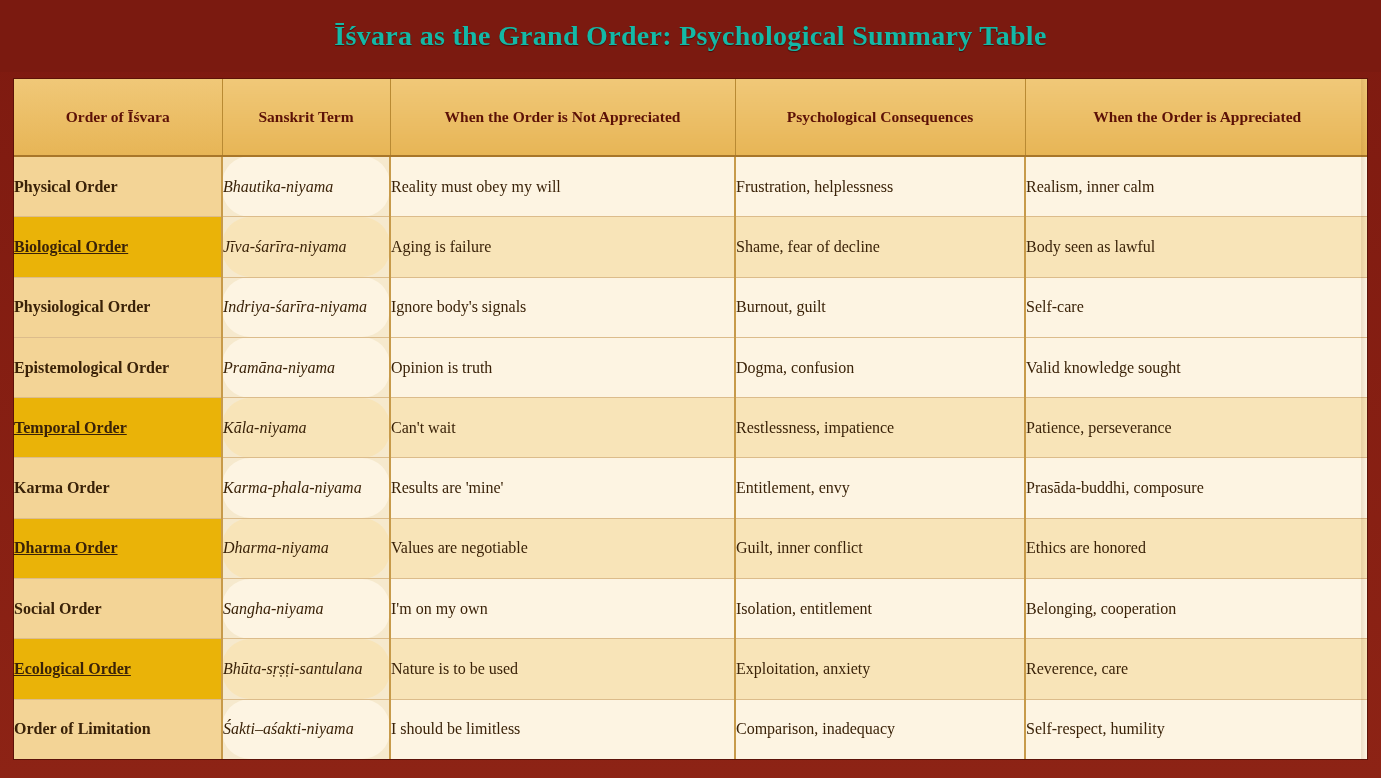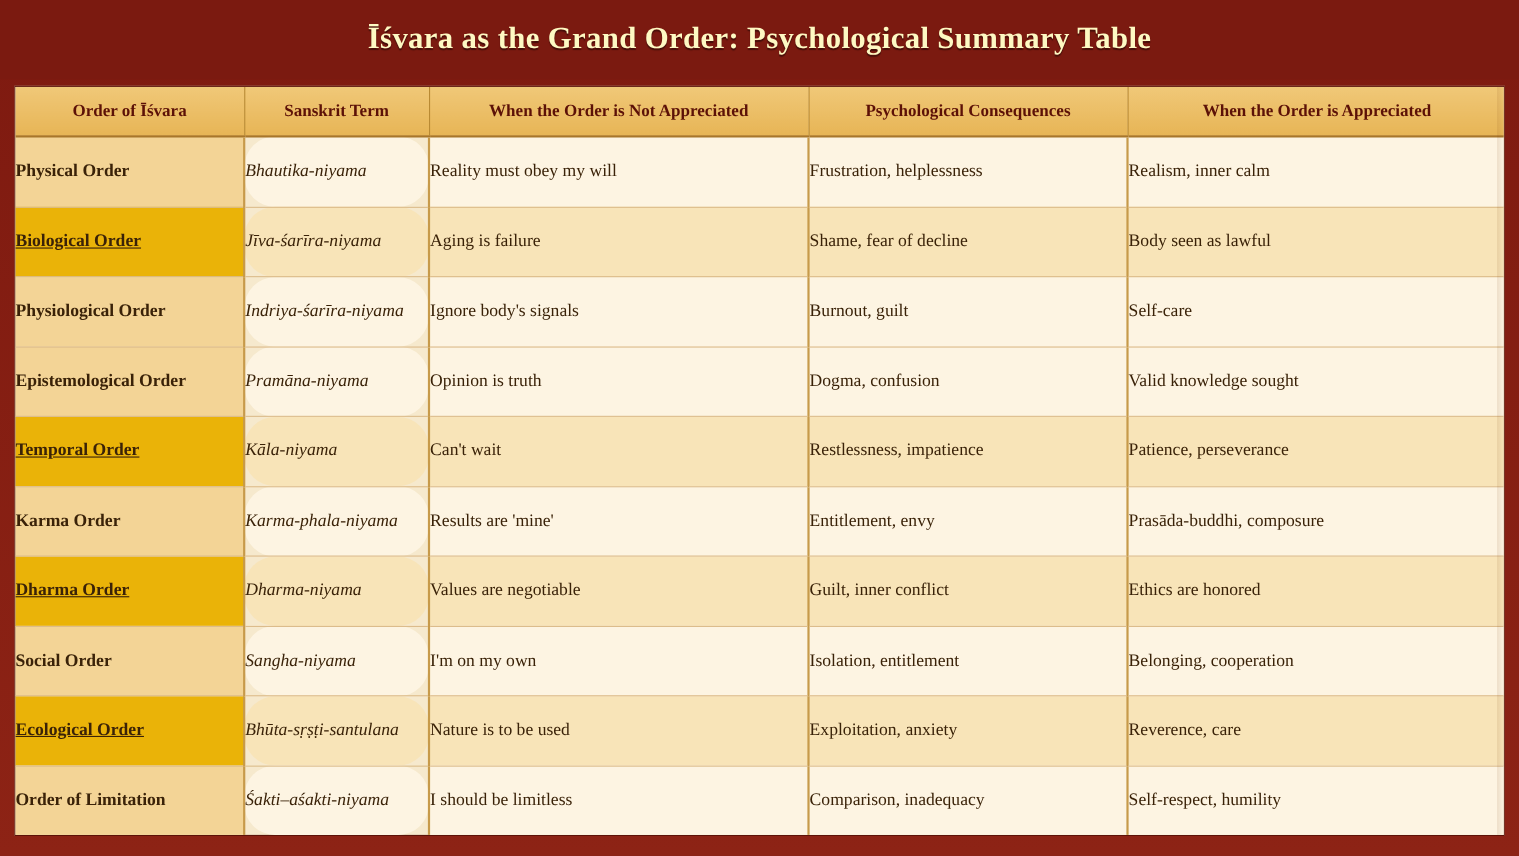--- a/index.html
+++ b/index.html
@@ -22,21 +22,21 @@
     box-sizing: border-box;
   }
   .title-bar {
     height: 72px;
     display: flex;
     align-items: center;
     justify-content: center;
     background: #7b1a10;
   }
   .title-bar .title {
-    color: #fef9c3;
+    color: #14b8a6;
     font-size: 28px;
     font-weight: bold;
     letter-spacing: 0.3px;
     font-family: "Liberation Serif", "DejaVu Serif", serif;
     text-shadow: 0 1px 1px rgba(0,0,0,0.45);
   }
   .table-wrap {
     position: absolute;
     left: 13px;
     top: 78px;
@@ -62,21 +62,21 @@
   table.summary thead th {
     background: #ecbf67;
     background: linear-gradient(180deg, #f0c878 0%, #e7b556 100%);
     color: #5c1107;
     font-size: 15.5px;
     font-weight: bold;
     height: 44px;
     border-right: 1px solid #b98a33;
     border-bottom: 2px solid #a8762a;
     text-align: center;
-    padding: 0 8px;
+    padding: 16px 8px;
     font-family: "Liberation Serif", "DejaVu Serif", serif;
     white-space: nowrap;
   }
   table.summary thead th:last-child { border-right: none; }
 
   table.summary tbody td {
     height: 58px;
     border-right: 1px solid #d7b278;
     border-bottom: 1px solid #dcbc8b;
     padding: 0 0;

